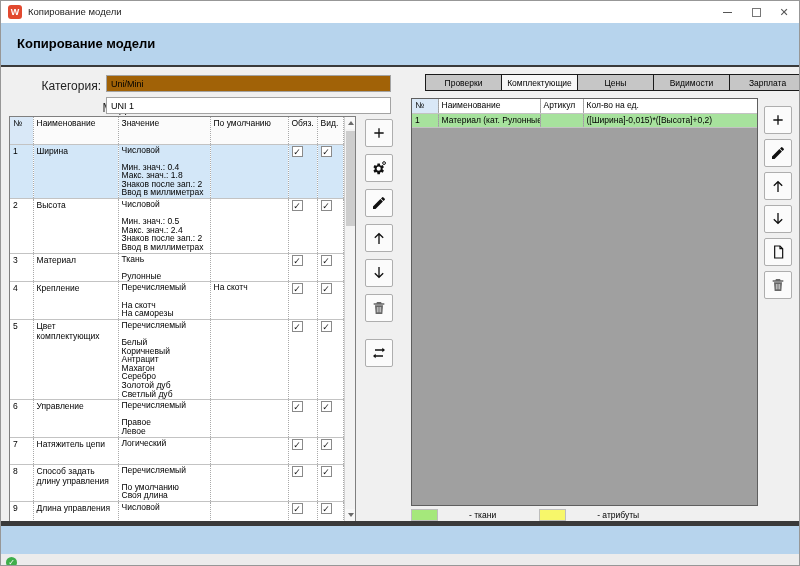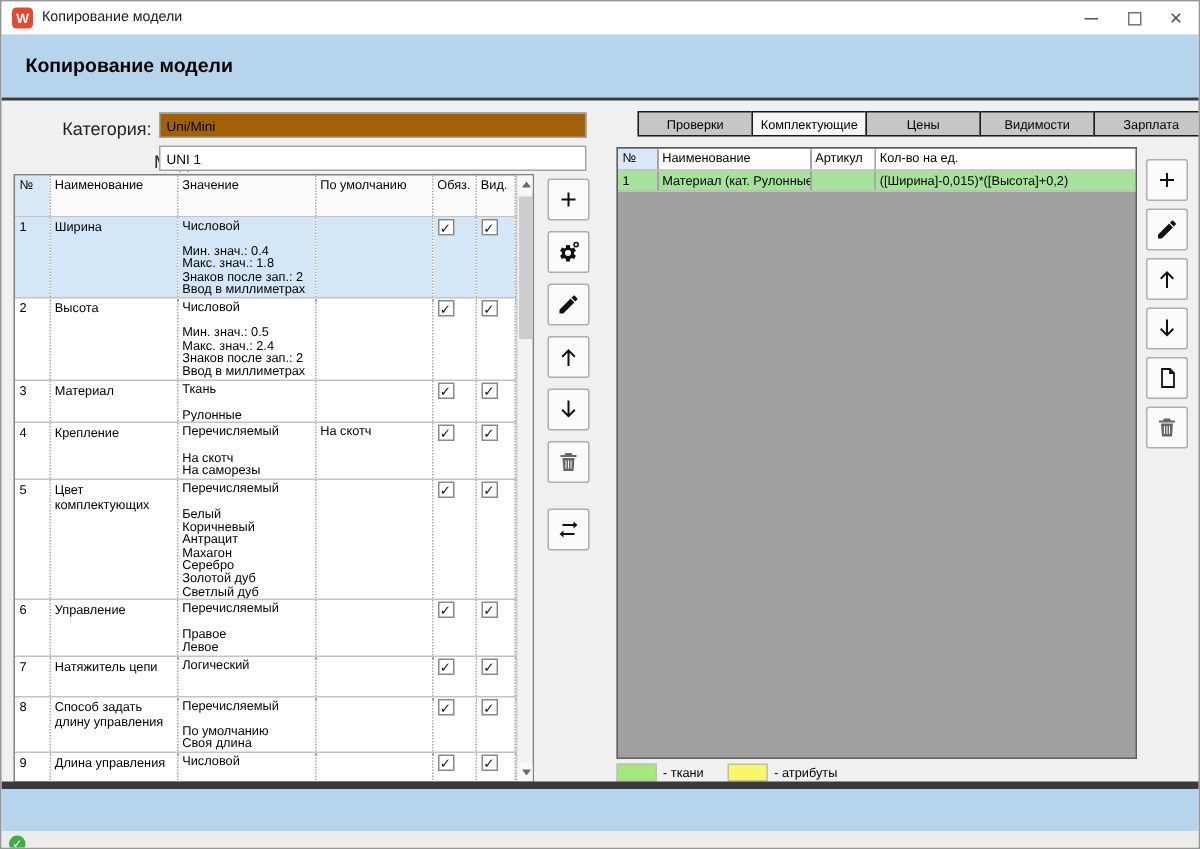--- a/index.html
+++ b/index.html
@@ -81,21 +81,21 @@
   .rtable-wrap {
     position:absolute; left:410px; top:97px; width:347px; height:408px;
     border:1px solid #5f5f5f; background:#a0a0a0; overflow:hidden;
   }
   .rtable { width:345px; background:#a0a0a0; }
   .rtable th { background:#fff; border-bottom:1px solid #b5b5b5; height:14px; white-space:nowrap; }
   .rtable td { height:14px; white-space:nowrap; }
   .rtable tr.green td { background:#a7e29d; }
   .rtable col.c1{width:26px}.rtable col.c2{width:102px}.rtable col.c3{width:43px}.rtable col.c4{width:174px}
   
-  .legend { position:absolute; left:410px; top:507px; height:14px; font-size:8.5px; display:flex; align-items:center; }
+  .legend { position:absolute; left:410px; top:507px; height:14px; font-size:8.5px; display:flex; align-items:center;gap:27px; }
   .legend .sw { width:27px; height:12px; border:1px solid #bdbdbd; margin-right:4px; }
   .legend .lbl { margin-right:16px; }
   
   .footer-sep { position:absolute; left:0; top:520px; width:800px; height:5px; background:#3a3a3a; }
   .footer { position:absolute; left:0; top:525px; width:800px; height:28px; background:#b7d4ed; }
   .statusbar { position:absolute; left:0; top:553px; width:800px; height:13px; background:#ececec; }
   .status-ok {
     position:absolute; left:5px; top:556px; width:11px; height:11px; border-radius:50%;
     background:#3fae4a; color:#fff; font-size:8px; line-height:11px; text-align:center;
   }

